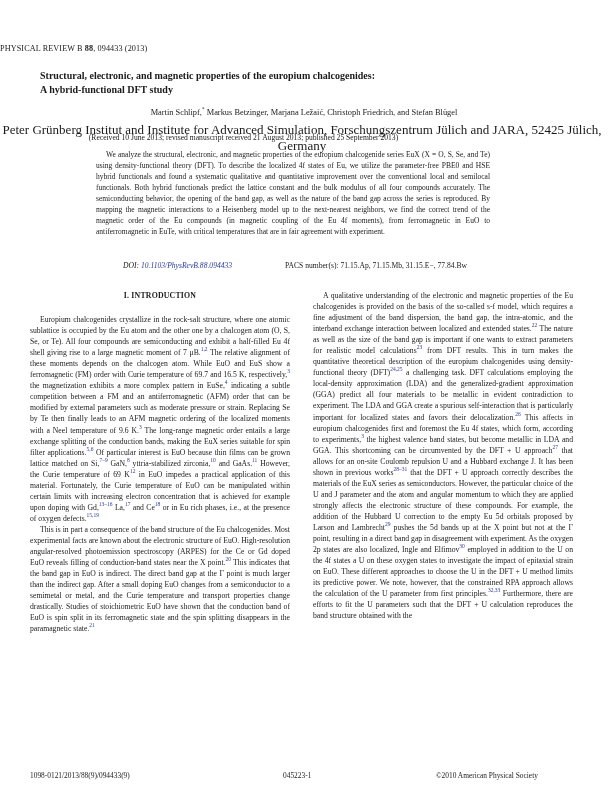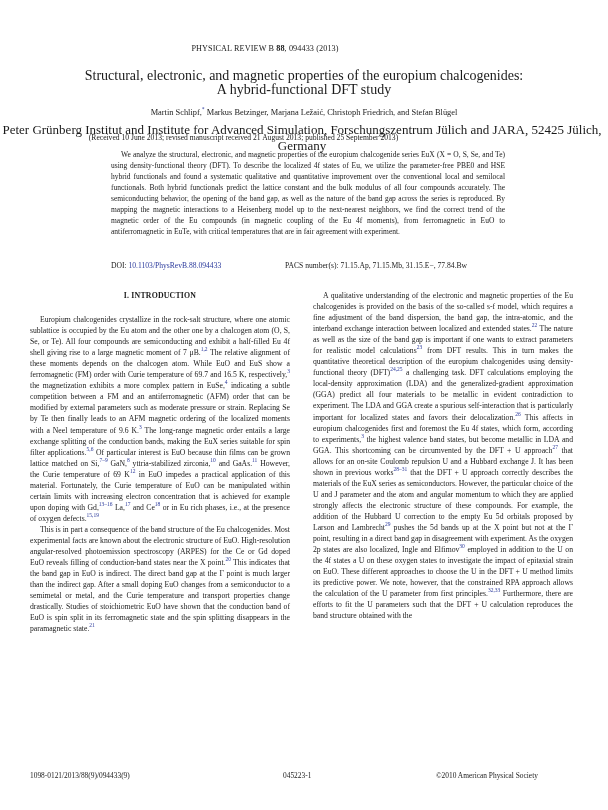--- a/index.html
+++ b/index.html
@@ -1,32 +1,32 @@
 <!DOCTYPE html>
 <html><head>
   <meta charset="utf-8">
   <style>
     html, body { margin: 0; padding: 0; background: #ffffff; }
     body { width: 608px; height: 810px; position: relative; overflow: hidden;
       font-family: "Liberation Serif", "DejaVu Serif", serif; color: #1a1a1a; }
-    .journal { position: absolute; top: 44px; left: 0; width: 530px; text-align: center;
+    .journal { position: absolute; top: 44px; left: 0; width: 530px; 
       font-size: 8.2px; letter-spacing: 0.1px; }
     .journal b { font-weight: bold; }
-    .title { position: absolute; top: 69px; left: 40px; width: 528px; text-align: center;
-      font-size: 14px; font-weight: normal; line-height: 14px; }
+    .title { position: absolute; top: 69px; left: 40px; width: 528px; 
+      font-size: 10px; font-weight: bold; line-height: 14px; }
     .authors { position: absolute; top: 108px; left: 0; width: 608px; text-align: center;
       font-size: 8.4px; }
     .affil { position: absolute; top: 122px; left: 0; width: 604px; text-align: center;
       font-size: 13px; }
     .received { position: absolute; top: 133px; left: 0; width: 487px; text-align: center;
       font-size: 7.6px; }
-    .abstract { position: absolute; top: 149px; left: 111px; width: 394px;
+    .abstract { position: absolute; top: 149px; left: 96px; width: 394px;
       font-size: 7.5px; line-height: 11px; text-align: justify; text-indent: 10px; }
     .doi-line { position: absolute; top: 261px; left: 107px; width: 394px; font-size: 7.6px; }
-    .doi-line .doi-label { position: absolute; left: 4px; }
+    .doi-line .doi-label { position: absolute; left: 16px; font-style: italic; }
     .doi-line .pacs { position: absolute; left: 178px; }
     a, .link { color: #2b3a9c; text-decoration: none; }
     sup { font-size: 5.5px; vertical-align: super; line-height: 0; color: #2b3a9c; }
     .col { position: absolute; top: 290px; width: 260px; font-size: 7.7px; line-height: 11.05px;
       text-align: justify; }
     .col.left { left: 30px; }
     .col.right { left: 313px; }
     .section-head { text-align: center; font-weight: bold; font-size: 7.8px; margin-bottom: 13px;
       letter-spacing: 0.2px; }
     .col p { margin: 0; text-indent: 10px; }

